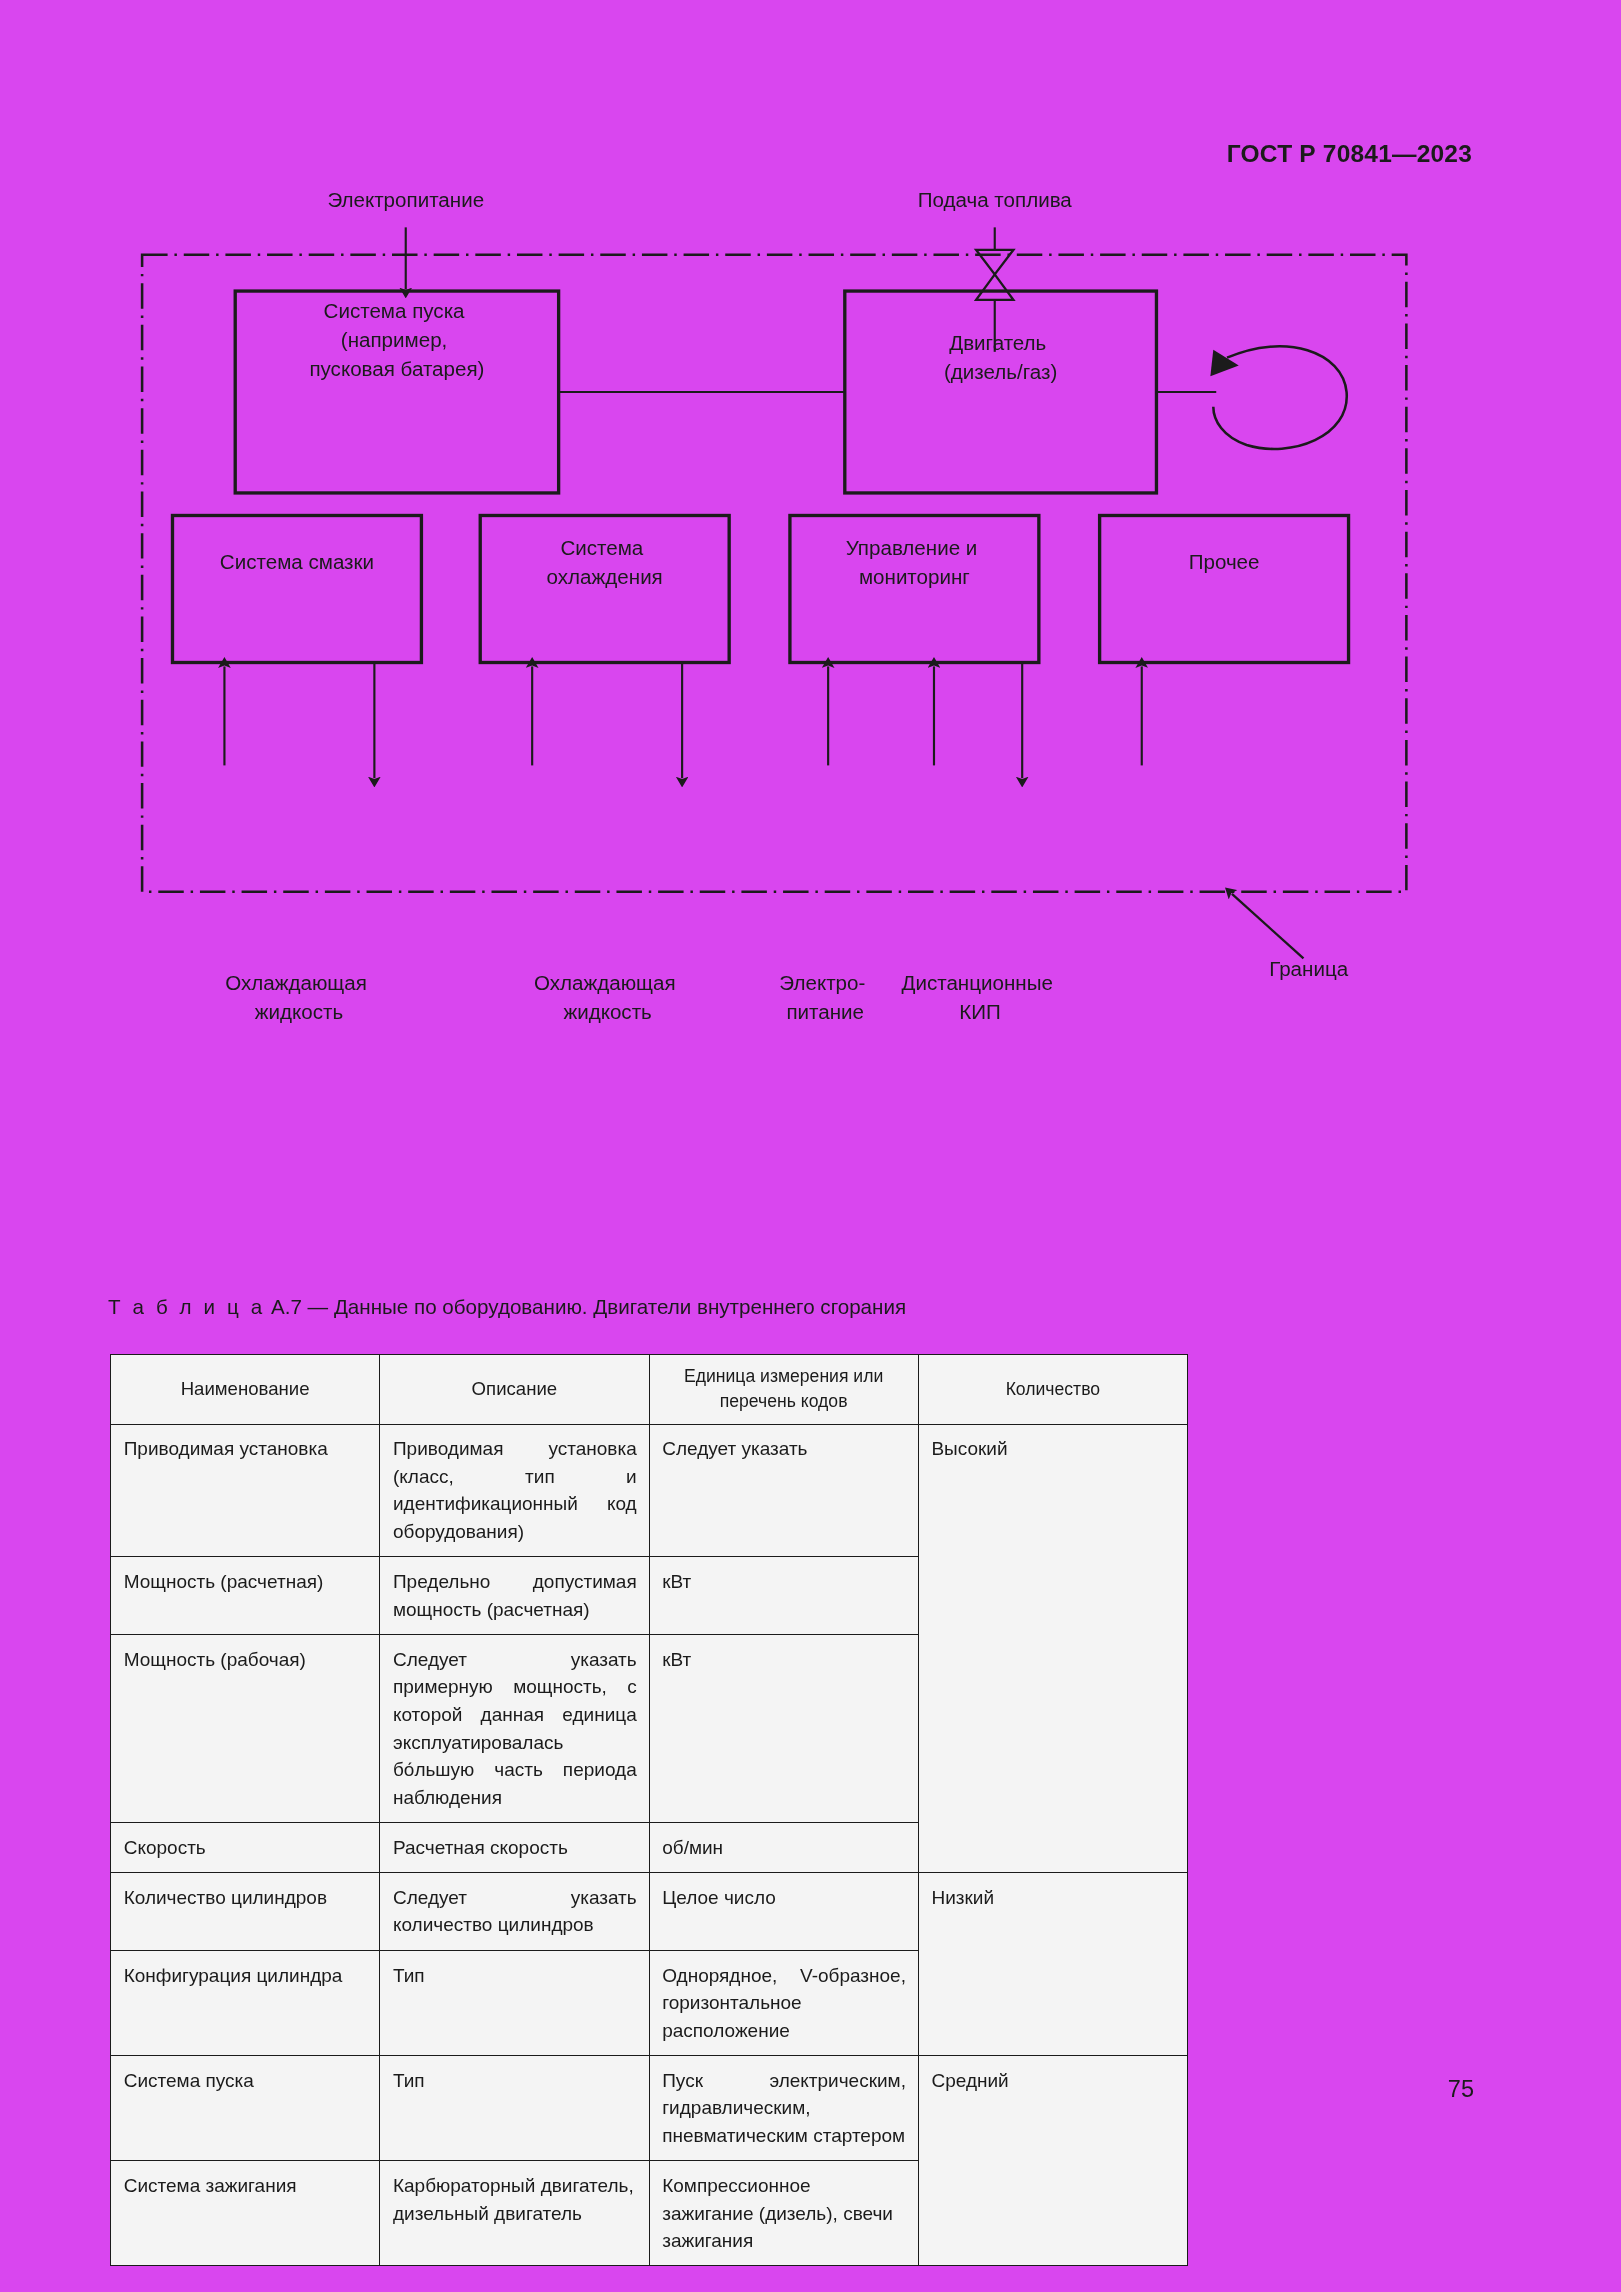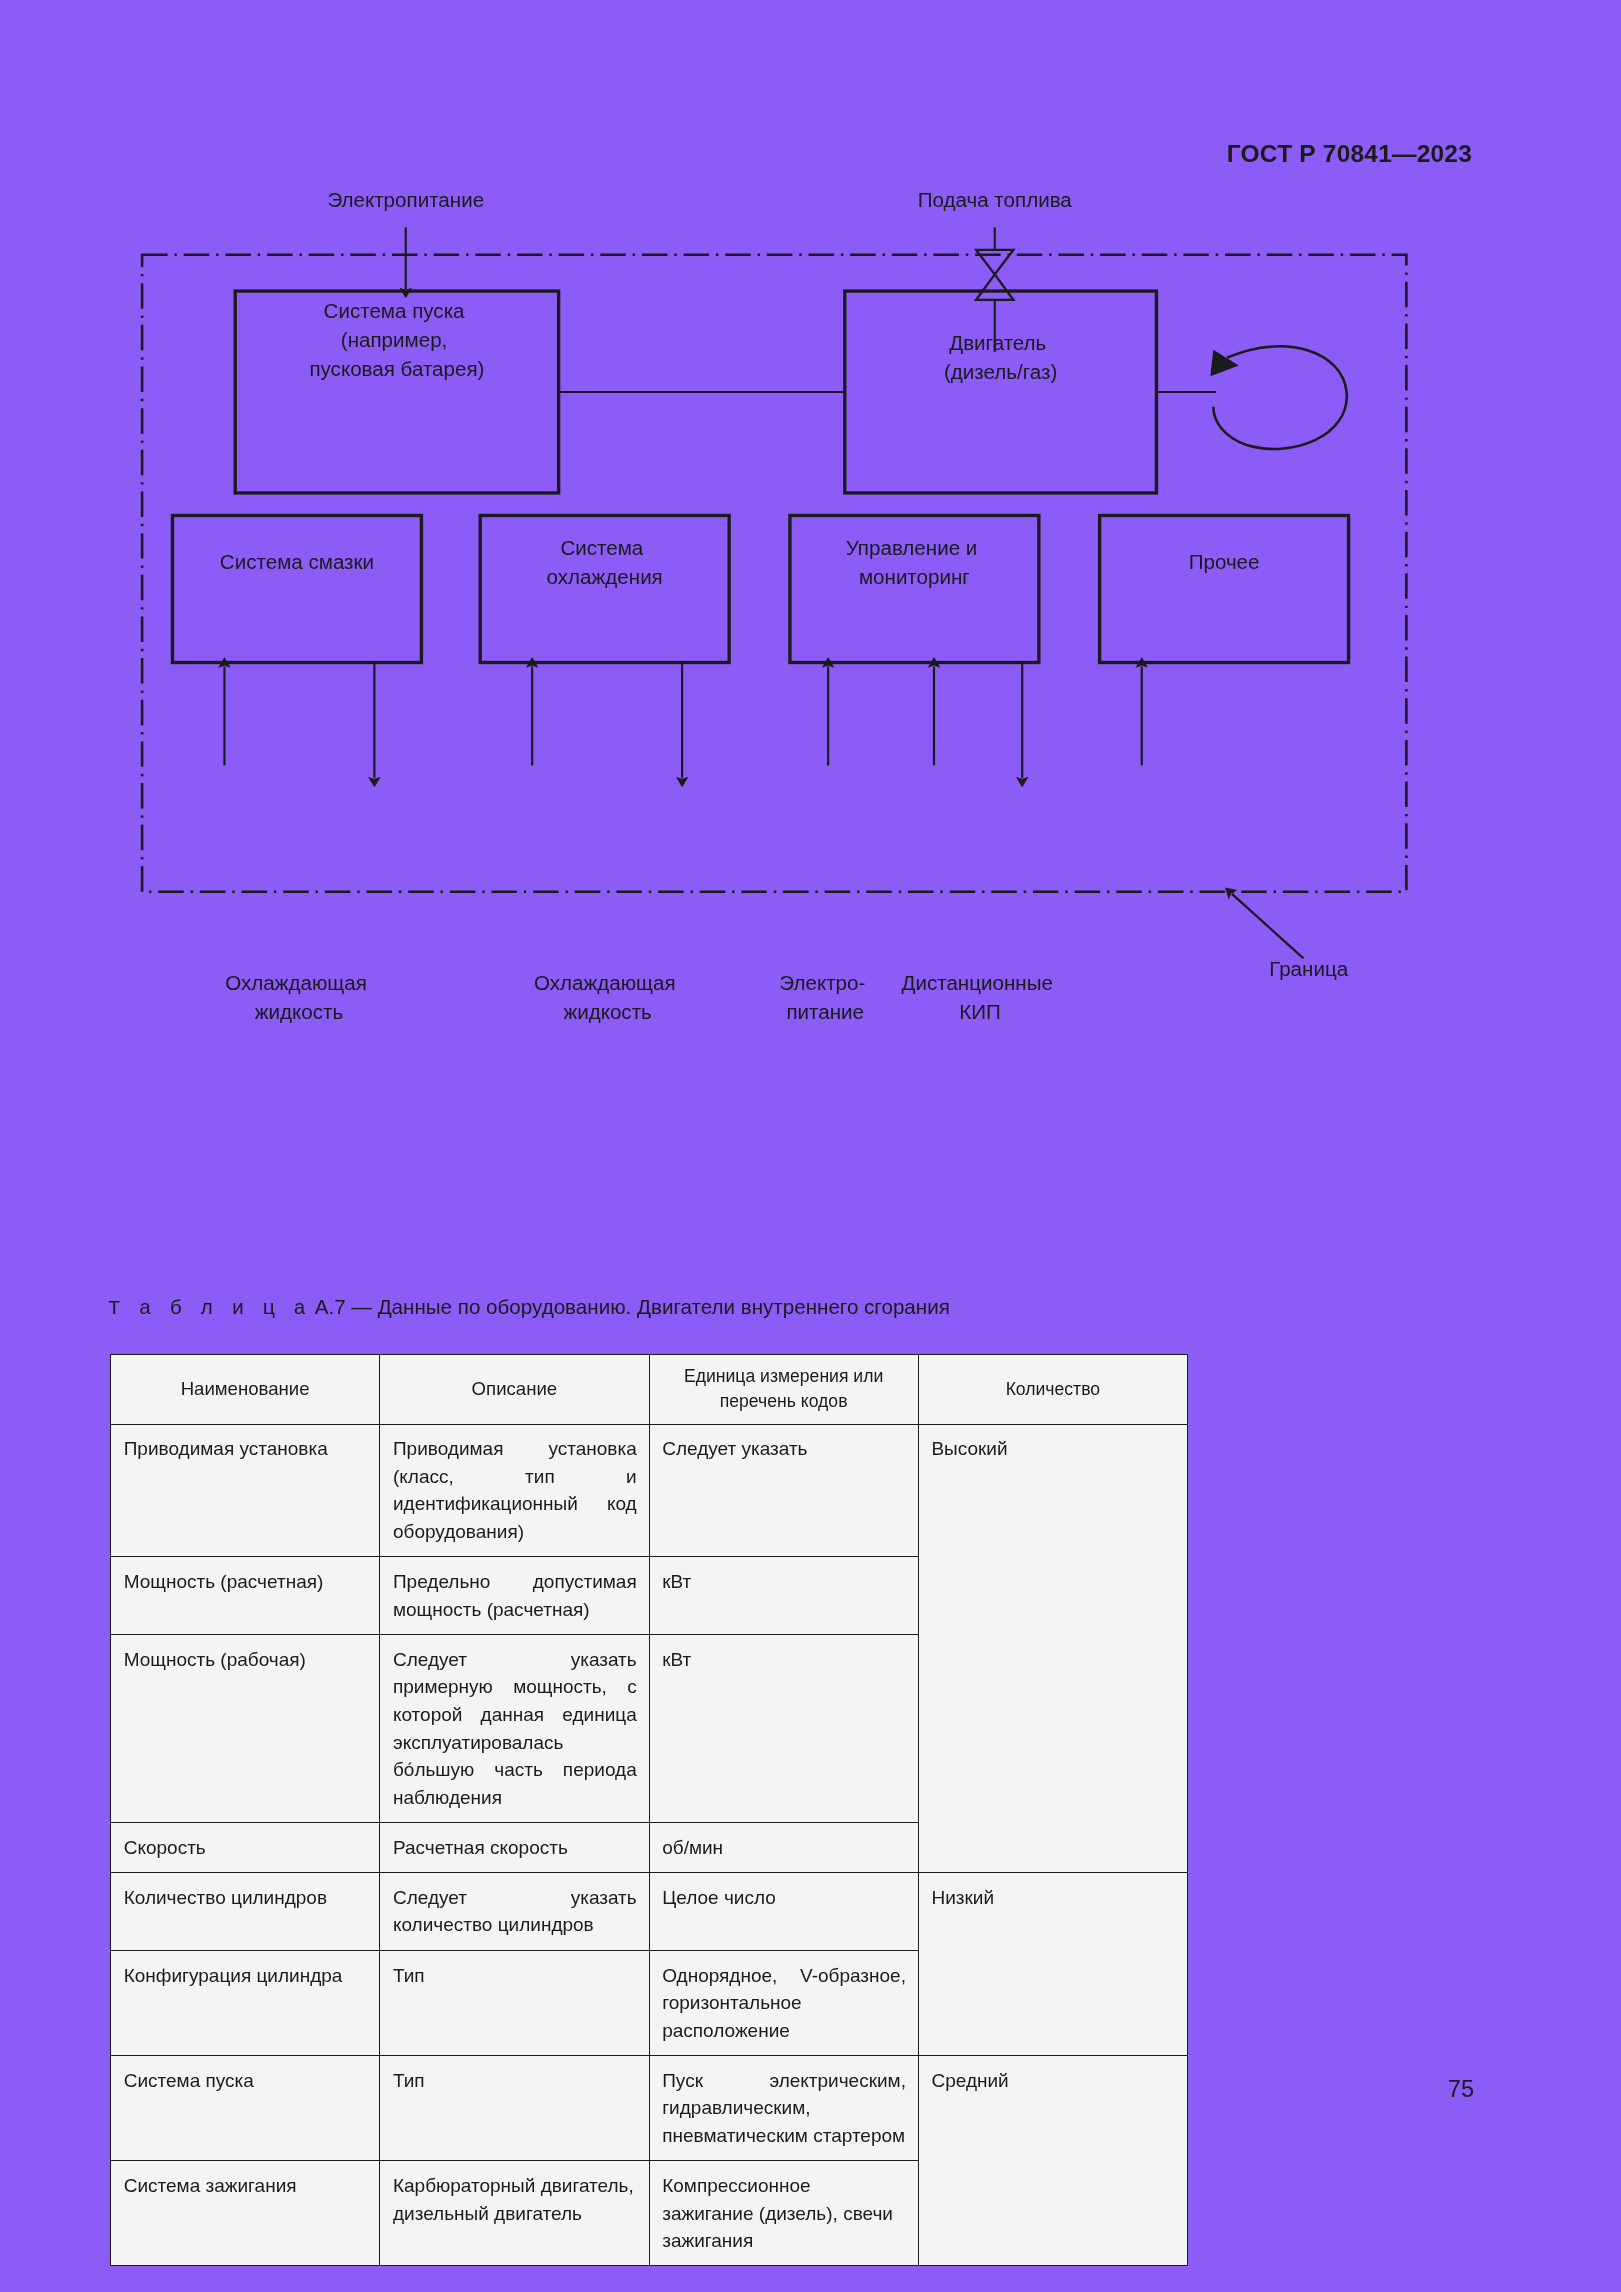--- a/index.html
+++ b/index.html
@@ -8,21 +8,21 @@
     background: #f2f3f4;
   }
   body {
     font-family: "Liberation Sans", sans-serif;
     color: #1b1b1b;
   }
   #page {
     position: relative;
     width: 1621px;
     height: 2293px;
-    background: #8b5cf6;
+    background: #d946ef;
     overflow: hidden;
   }
 
   
   .doc-header {
     position: absolute;
     top: 140px;
     right: 149px;
     font-size: 24.5px;
     font-weight: bold;
@@ -53,21 +53,20 @@
   
   .table-title {
     position: absolute;
     top: 1295px;
     left: 108px;
     font-size: 20.6px;
     white-space: nowrap;
   }
   .table-title .sp {
     letter-spacing: 3.1px;
-    font-family: Liberation Mono, monospace;
   }
 
   table.data {
     position: absolute;
     top: 1354px;
     left: 110px;
     width: 1078px;
     border-collapse: collapse;
     table-layout: fixed;
     font-size: 19px;

